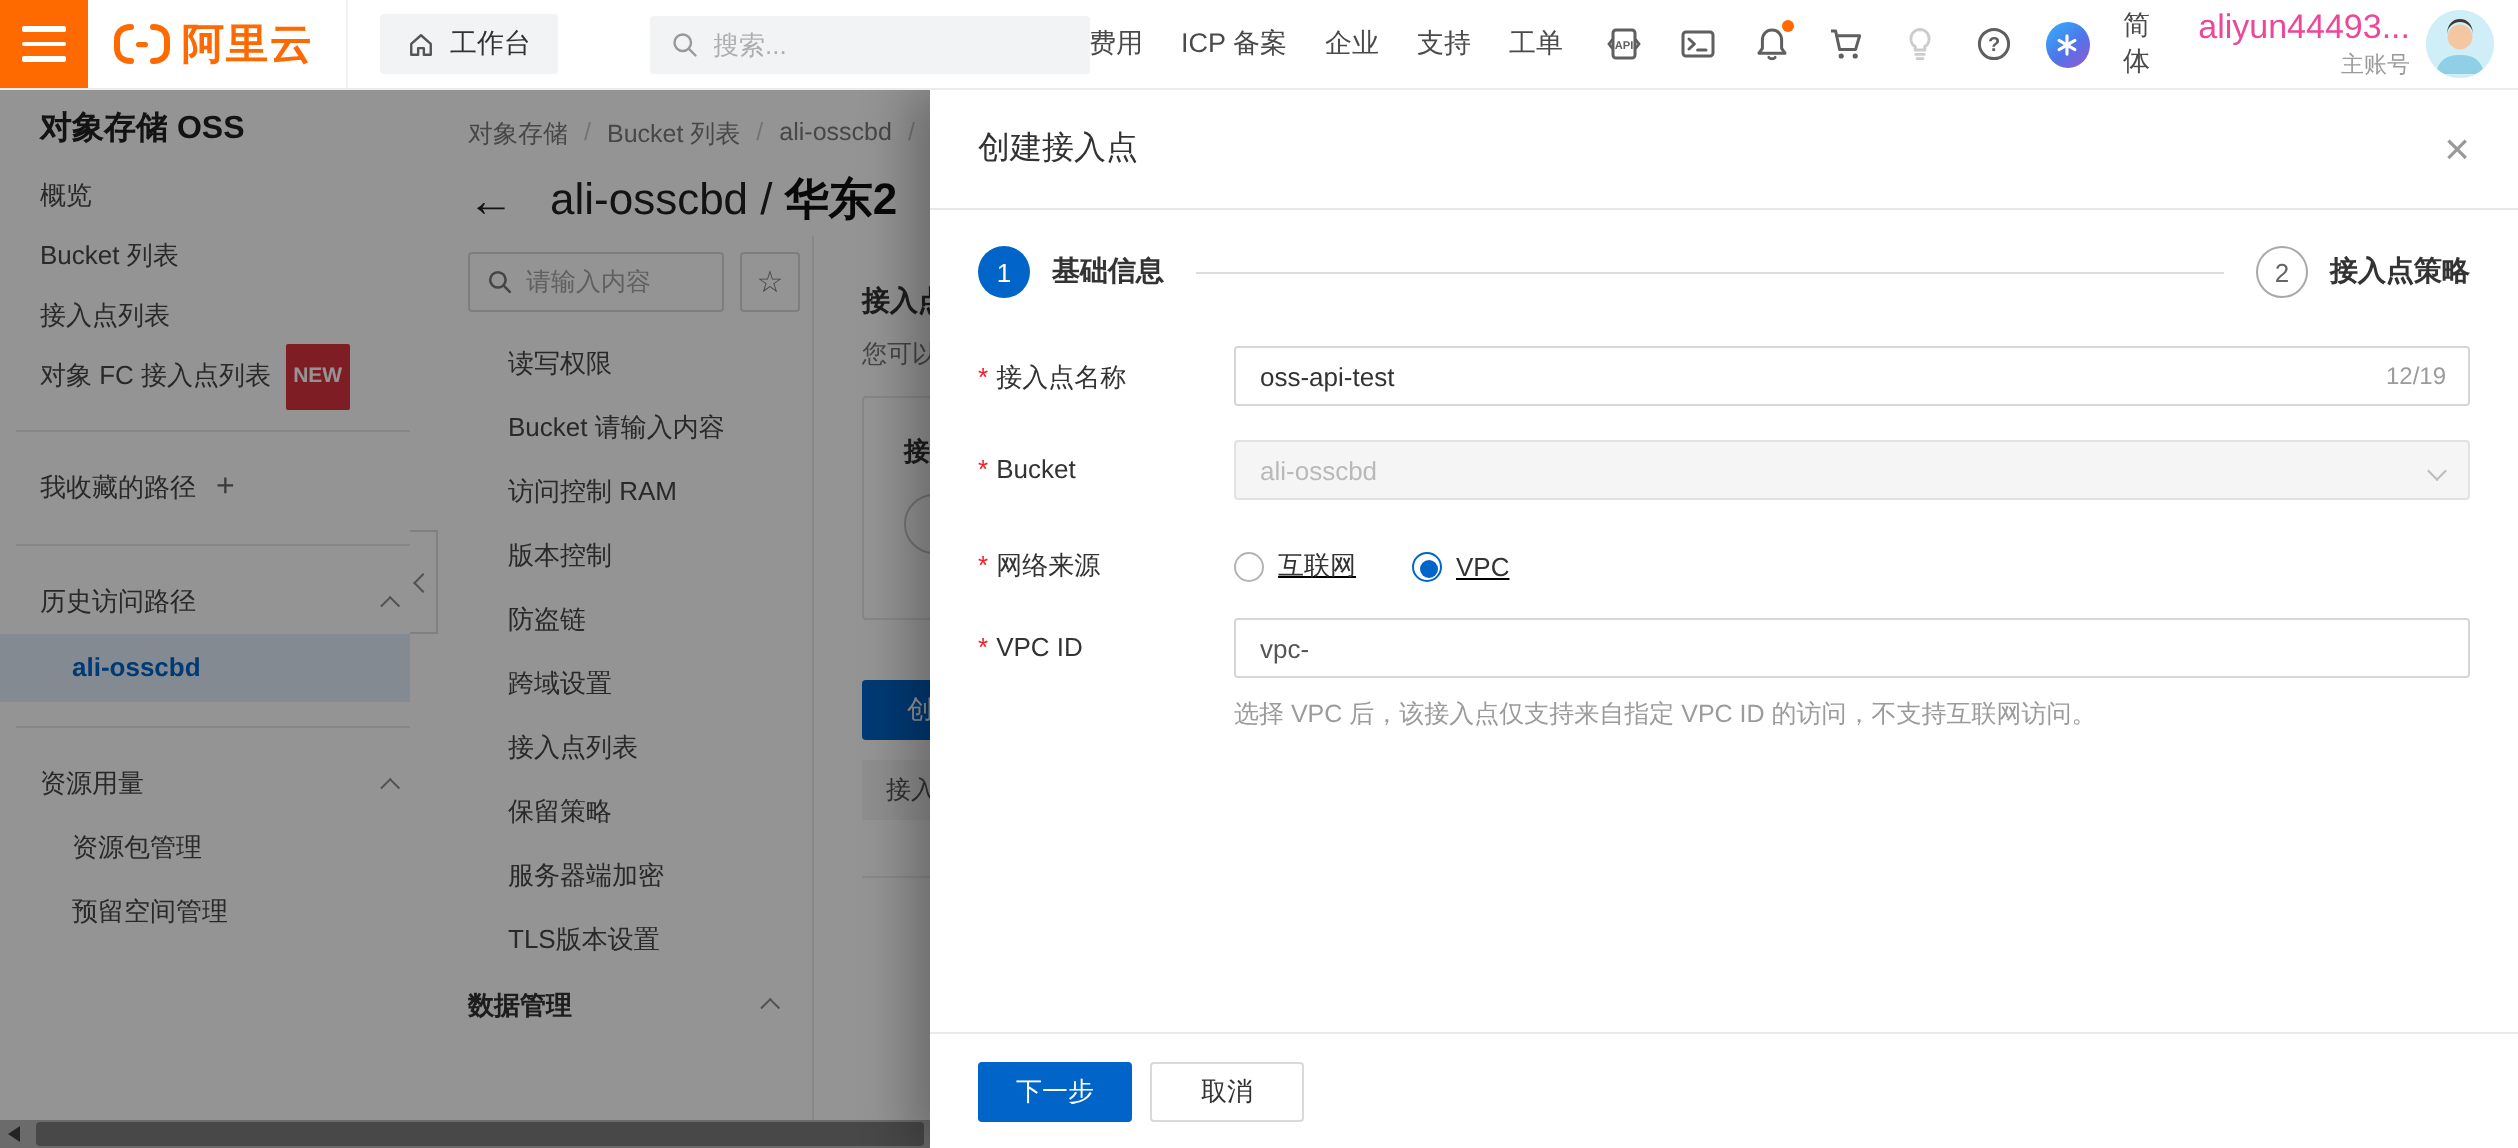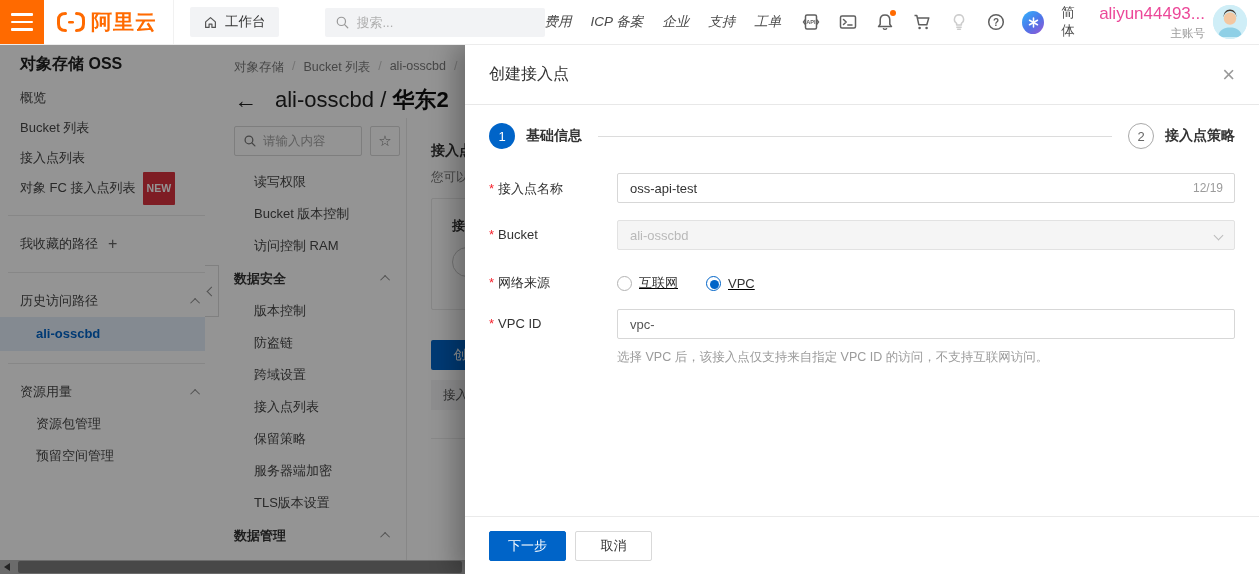--- a/index.html
+++ b/index.html
@@ -16,21 +16,21 @@
   .logo { display:flex; align-items:center; padding:0 16px 0 12px; flex:none; }
   .logo-text { color:#ff6a00; font-size:21px; font-weight:bold; margin-left:5px; letter-spacing:1px; }
   .nav-vdiv { width:1px; height:44px; background:#f1f1f1; flex:none; }
   .workspace { margin-left:16px; height:30px; background:#f2f3f5; border-radius:2px; padding:0 13px;
     display:flex; align-items:center; gap:7px; font-size:13.5px; color:#333; flex:none; cursor:pointer; }
   .nav-search { margin-left:46px; width:220px; height:29px; background:#f2f3f5; border-radius:2px;
     display:flex; align-items:center; gap:7px; padding:0 10px; flex:none; }
   .nav-search input { border:none; outline:none; background:transparent; font-size:13px; color:#333; width:170px; }
   .nav-search input::placeholder { color:#aeaeae; }
   .nav-right { margin-left:auto; display:flex; align-items:center; padding-right:12px; }
-  .nav-links { display:flex; align-items:flex-start; gap:19px; font-size:13.5px; color:#4a4a4a;font-style:italic; }
+  .nav-links { display:flex; align-items:flex-start; gap:19px; font-size:13.5px; color:#4a4a4a; }
   .nav-links span { cursor:pointer; white-space:nowrap; }
   .nav-icons { display:flex; align-items:center; gap:15px; margin-left:19px; }
   .icon-btn { width:22px; height:22px; display:flex; align-items:center; justify-content:center;
     position:relative; cursor:pointer; }
   .bell-dot { position:absolute; top:-1px; right:0; width:6px; height:6px; border-radius:50%; background:#ff6a00; }
   .svc-circle { width:23px; height:23px; border-radius:50%;
     background:linear-gradient(140deg,#39a2f7 15%,#4f74e8 55%,#8a5cd8 90%);
     display:flex; align-items:center; justify-content:center; }
   .nav-lang { margin-left:17px; font-size:13.5px; color:#4a4a4a; cursor:pointer; }
   .nav-account { margin-left:16px; display:flex; flex-direction:column; align-items:flex-end; line-height:1.3; cursor:pointer; }
@@ -334,26 +334,22 @@
               <svg width="14" height="14" viewBox="0 0 20 20">
                 <circle cx="8.5" cy="8.5" r="5.5" fill="none" stroke="#777" stroke-width="1.8"></circle>
                 <line x1="12.8" y1="12.8" x2="17" y2="17" stroke="#777" stroke-width="1.8" stroke-linecap="round"></line>
               </svg>
               <input type="text" placeholder="请输入内容" style="">
             </div>
             <div class="m-star">☆</div>
           </div>
           <div class="menu-list">
             <div class="menu-item">读写权限</div>
-            <div class="menu-item">Bucket 版本控制</div>
+            <div class="menu-item">Bucket 请输入内容</div>
             <div class="menu-item">访问控制 RAM</div>
-            <div class="menu-group">
-              <span>数据安全</span>
-              <span class="chev up"></span>
-            </div>
             <div class="menu-item">版本控制</div>
             <div class="menu-item">防盗链</div>
             <div class="menu-item">跨域设置</div>
             <div class="menu-item">接入点列表</div>
             <div class="menu-item">保留策略</div>
             <div class="menu-item">服务器端加密</div>
             <div class="menu-item">TLS版本设置</div>
             <div class="menu-group">
               <span>数据管理</span>
               <span class="chev up"></span>

